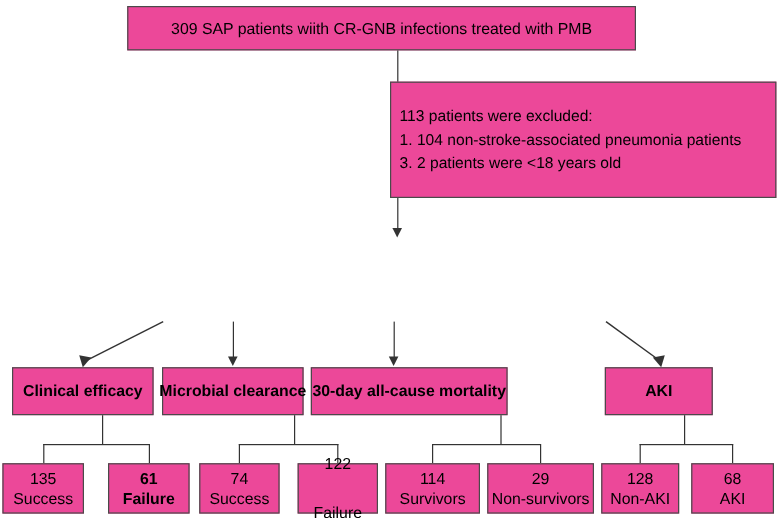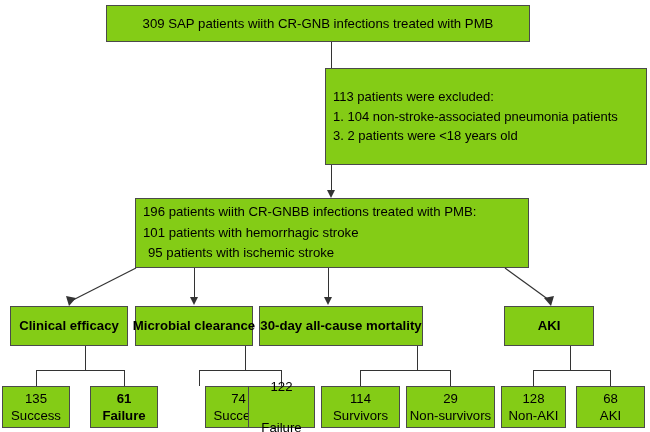--- a/index.html
+++ b/index.html
@@ -13,21 +13,21 @@
     height: 432px;
     background: #ffffff;
     font-family: "Liberation Sans", sans-serif;
     color: #000000;
     overflow: hidden;
   }
   .box {
     position: absolute;
     box-sizing: border-box;
     border: 1.3px solid #4a4a4a;
-    background: #84cc16;
+    background: #ec4899;
     display: flex;
     flex-direction: column;
     justify-content: center;
     align-items: center;
     text-align: center;
     font-size: 13.2px;
     line-height: 1.35;
     color: #000;
   }
   .box.left-align {
@@ -60,21 +60,21 @@
   #cat-0 { left: 10px;  width: 118px; }
   #cat-1 { left: 135px; width: 118px; }
   #cat-2 { left: 259px; width: 164px; }
   #cat-3 { left: 504px; width: 90px; }
   
 
   
   .leaf-box { top: 386px; height: 42px; font-size: 13.2px; line-height: 1.3; }
   #leaf-0 { left: 2px;   width: 68px; }
   #leaf-1 { left: 90px;  width: 68px; font-weight: bold; }
-  #leaf-2 { left: 166px; width: 67px; margin-left: 39px; }
+  #leaf-2 { left: 166px; width: 67px; }
   #leaf-3 { left: 248px; width: 67px; gap: 24px; }
   #leaf-4 { left: 321px; width: 79px; }
   #leaf-5 { left: 406px; width: 89px; }
   #leaf-6 { left: 501px; width: 65px; }
   #leaf-7 { left: 576px; width: 69px; }
 
   
   .vline {
     position: absolute;
     width: 0;
@@ -109,25 +109,20 @@
 
   <div class="vline" style="left:331px; top:42px; height:148px;"></div>
   <div class="arrowhead" style="left:327px; top:190px;"></div>
 
   <div class="box left-align" id="box-excluded">
     <span class="line">113 patients were excluded:</span>
     <span class="line">1. 104 non-stroke-associated pneumonia patients</span>
     <span class="line">3. 2 patients were &lt;18 years old</span>
   </div>
 
-  <div class="box left-align" id="box-enrolled">
-    <span class="line">196 patients wiith CR-GNBB infections treated with PMB:</span>
-    <span class="line">101 patients with hemorrhagic stroke</span>
-    <span class="line" style="padding-left:5px;">95 patients with ischemic stroke</span>
-  </div>
 
   <svg class="diag" style="left:0px; top:260px; width:200px; height:60px;">
     <line x1="136" y1="8" x2="71" y2="41" stroke="#333" stroke-width="1.2"></line>
     <polygon points="69,46 66,36 76,38" fill="#333"></polygon>
   </svg>
 
   <div class="vline" style="left:194px; top:268px; height:30px;"></div>
   <div class="arrowhead" style="left:190px; top:297px;"></div>
 
   <div class="vline" style="left:328px; top:268px; height:30px;"></div>

